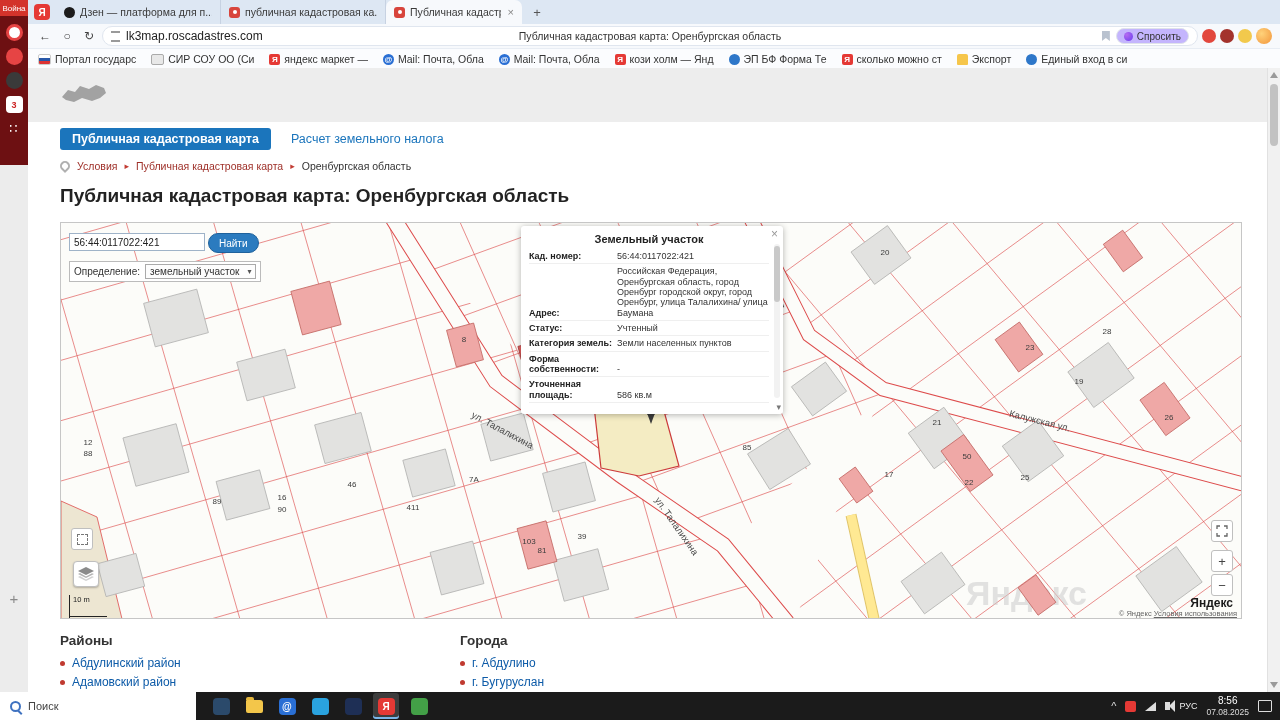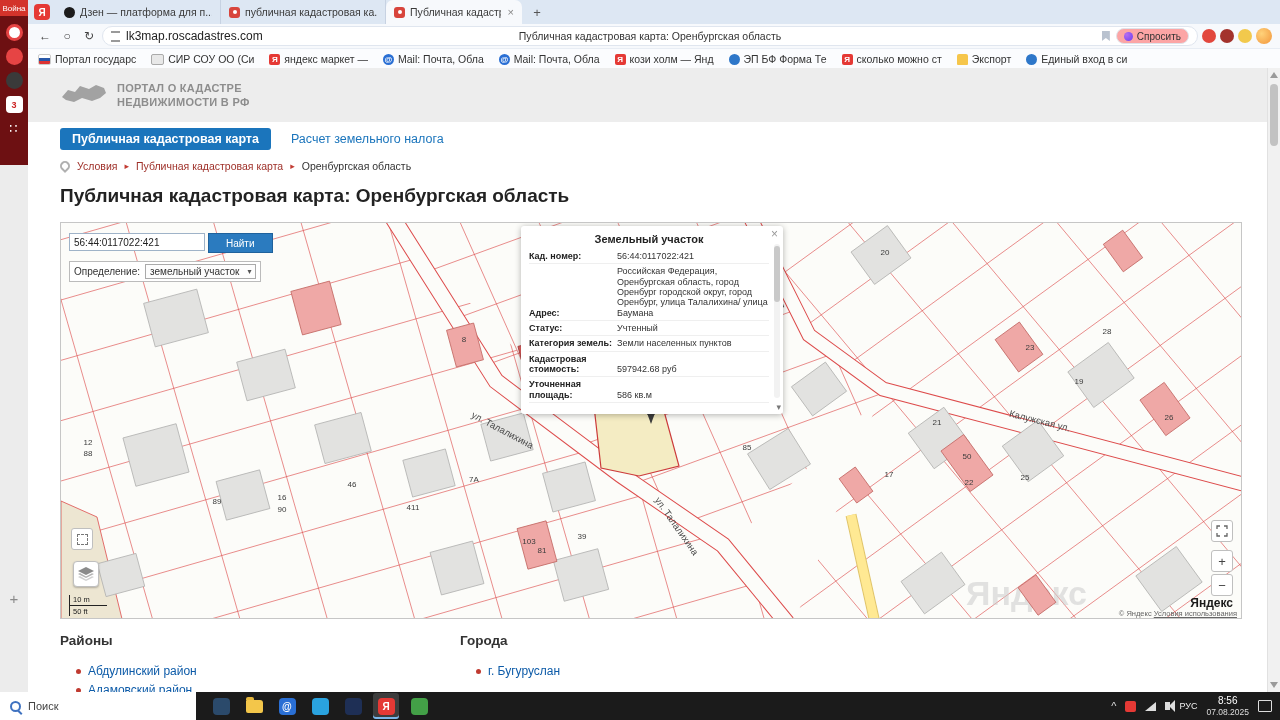--- a/index.html
+++ b/index.html
@@ -43,21 +43,21 @@
   .nav-ic{width:18px;text-align:center;color:#444;font-size:12px}
   .afield{flex:1;height:18px;background:#fff;border:1px solid #e0e6ef;border-radius:10px;display:flex;
           align-items:center;padding:0 8px;position:relative;gap:6px}
   .tune-ic{width:9px;height:7px;border-top:2px solid #9a9a9a;border-bottom:2px solid #9a9a9a}
   .url{font-size:12px;color:#222;z-index:2}
   .atitle{position:absolute;left:120px;right:120px;text-align:center;font-size:10.5px;color:#333;
           overflow:hidden;white-space:nowrap}
   .flag-ic{margin-left:auto;width:8px;height:10px;background:#b9c2cf;z-index:2;
            clip-path:polygon(0 0,100% 0,100% 100%,50% 70%,0 100%)}
   .ask{display:flex;align-items:center;gap:4px;border:1px solid #dfe3ea;border-radius:9px;height:14px;
-       padding:0 7px;font-size:10px;color:#333;z-index:2;background:#fca5a5}
+       padding:0 7px;font-size:10px;color:#333;z-index:2;background:#c4b5fd}
   .ask-dot{width:9px;height:9px;border-radius:50%;background:radial-gradient(circle at 30% 30%,#b56cf0,#6b3df0)}
   .ext{width:14px;height:14px;border-radius:50%}
   .e-red{background:#e2473d}
   .e-dred{background:#a32   ;background:#a3322c}
   .e-yel{background:#f2c94c}
   .avatar{width:16px;height:16px;border-radius:50%;background:radial-gradient(circle at 35% 35%,#ffd27a,#f2953a)}
 
   .bookmarksbar{height:20px;background:#fbfcfe;border-bottom:1px solid #e3e3e3;display:flex;align-items:center;
                 padding:0 10px;gap:15px;font-size:10.5px;color:#333;overflow:hidden;white-space:nowrap}
   .bm{display:flex;align-items:center;gap:4px}
@@ -83,21 +83,21 @@
   .bc-sep{color:#c23b32;font-size:9px}
   .bc-cur{color:#333}
   h1{margin:13px 0 0 32px;font-size:19px;font-weight:bold;color:#222}
 
   .map-wrap{position:relative;margin:15px 0 0 32px;width:1180px;height:395px;border:1px solid #c6c6c6;
             background:#fcfcf9;overflow:hidden;box-sizing:content-box}
   #mapsvg{position:absolute;left:0;top:0}
 
   .search-box{position:absolute;left:8px;top:10px;display:flex;gap:3px;z-index:5}
   .search-box input{width:126px;height:16px;border:1px solid #9fb3c8;font-size:10px;padding:0 4px;background:#fff;color:#222}
-  .find-btn{height:20px;background:#2b7bbf;color:#fff;border:1px solid #1f629c;font-size:10px;padding:0 17px;border-radius:0}
+  .find-btn{height:20px;background:#2b7bbf;color:#fff;border:1px solid #1f629c;font-size:10px;padding:0 10px;border-radius:10px}
   .def-box{position:absolute;left:8px;top:38px;z-index:5;background:#fff;border:1px solid #bbb;display:flex;
            align-items:center;gap:5px;padding:2px 4px;font-size:10px;color:#333}
   .def-select{border:1px solid #aaa;background:#fdfdfd;display:flex;align-items:center;gap:8px;padding:1px 4px}
   .def-arr{font-size:8px;color:#555}
 
   .popup{position:absolute;left:460px;top:3px;width:262px;height:188px;background:#fff;z-index:6;
          box-shadow:0 1px 6px rgba(0,0,0,.3);border-radius:3px;padding:5px 14px 0 8px;box-sizing:border-box;overflow:hidden}
   .popup-close{position:absolute;right:5px;top:1px;color:#999;font-size:12px;cursor:pointer}
   .popup-title{text-align:center;font-size:11px;font-weight:bold;color:#222;margin:2px 0 4px}
   .prow{display:flex;align-items:flex-end;border-bottom:1px solid #efefef;padding:2px 0}
@@ -106,33 +106,33 @@
   .pscroll{position:absolute;right:3px;top:18px;bottom:16px;width:6px;background:#f2f2f2;border-radius:3px}
   .pthumb{position:absolute;left:0;top:2px;width:6px;height:56px;background:#c9c9c9;border-radius:3px}
   .pdown{position:absolute;right:2px;bottom:2px;font-size:9px;color:#777;line-height:1}
 
   .ctl{background:#fff;border:1px solid #bfbfbf;border-radius:3px;display:flex;align-items:center;
        justify-content:center;z-index:5;color:#555}
   .area-btn{position:absolute;left:10px;top:305px;width:20px;height:20px}
   .area-ic{width:9px;height:9px;border:1px dashed #777}
   .layers-btn{position:absolute;left:12px;top:338px;width:24px;height:24px;border-radius:4px;box-shadow:0 1px 2px rgba(0,0,0,.25)}
   .scale{position:absolute;left:8px;top:372px;z-index:5;font-size:7.5px;color:#222;line-height:1.2}
-  .s-m{border-left:1px solid #222;border-bottom:1px solid #222;padding:0 4px 1px 3px;min-width:30px}
+  .s-m{border-left:1px solid #222;border-bottom:1px solid #222;padding:0 4px 12px 3px;min-width:30px}
   .s-ft{border-left:1px solid #222;border-top:1px solid #222;padding:1px 4px 0 3px;min-width:22px;margin-top:-1px}
   .fs-btn{position:absolute;right:8px;top:297px;width:20px;height:20px}
   .zoomer{position:absolute;right:8px;top:327px;z-index:5;display:flex;flex-direction:column;gap:2px}
   .z-in,.z-out{width:20px;height:20px;font-size:13px;color:#444}
   .ylogo{position:absolute;right:8px;bottom:8px;z-index:5;font-size:12px;font-weight:bold;color:#1a1a1a}
   .attr{position:absolute;right:4px;bottom:0;z-index:5;font-size:7.5px;color:#666}
   .attr-link{color:#666;text-decoration:underline}
 
   .footer{display:flex;margin:14px 0 0 32px}
   .fcol{width:400px}
   .fcol h3{margin:0 0 8px;font-size:13.5px;color:#333}
-  .fcol ul{list-style:none;margin:16px;padding:0}
+  .fcol ul{list-style:none;margin:0;padding:0}
   .fcol li{display:flex;align-items:center;gap:7px;margin:0 0 5px;font-size:12px}
   .fdot{width:5px;height:5px;border-radius:50%;background:#c03a30;flex:0 0 5px}
   .fcol a{color:#0d5ba8;text-decoration:none;cursor:pointer}
 
   
   .vscroll{position:absolute;right:0;top:68px;width:12px;bottom:28px;background:#f1f1f1;border-left:1px solid #e1e1e1}
   .vs-up,.vs-down{position:absolute;left:2px;width:0;height:0;border-left:4px solid transparent;border-right:4px solid transparent}
   .vs-up{top:4px;border-bottom:6px solid #9a9a9a}
   .vs-down{bottom:4px;border-top:6px solid #9a9a9a}
   .vs-thumb{position:absolute;left:2px;right:2px;top:16px;height:62px;background:#c2c2c2;border-radius:4px}
@@ -260,24 +260,20 @@
           <span>Единый вход в си</span>
         </span>
       </div>
   </header>
 
   <main class="page">
     <div class="site-header">
       <svg width="48" height="28" viewBox="0 0 48 28">
         <path d="M2 16 L8 9 L15 11 L20 5 L29 8 L36 4 L44 7 L46 12 L40 17 L32 20 L22 17 L14 21 L6 19 Z" fill="#a2a2a2"></path>
       </svg>
-      <div class="logo-text">
-        <div>ПОРТАЛ О КАДАСТРЕ</div>
-        <div>НЕДВИЖИМОСТИ В РФ</div>
-      </div>
     </div>
 
     <nav class="nav-tabs">
       <span class="ntab-active">Публичная кадастровая карта</span>
       <a class="ntab-link">Расчет земельного налога</a>
     </nav>
 
     <div class="breadcrumb">
       <span class="pin"></span>
       <a class="bc-link">Условия</a>
@@ -775,22 +771,22 @@
             </div>
             <div class="prow">
               <div class="plab">Статус:</div>
               <div class="pval">Учтенный</div>
             </div>
             <div class="prow">
               <div class="plab">Категория земель:</div>
               <div class="pval">Земли населенных пунктов</div>
             </div>
             <div class="prow">
-              <div class="plab">Кадастровая стоимость:</div>
-              <div class="pval">597942.68 руб</div>
+              <div class="plab">Форма собственности:</div>
+              <div class="pval">-</div>
             </div>
             <div class="prow">
               <div class="plab">Уточненная площадь:</div>
               <div class="pval">586 кв.м</div>
             </div>
           </div>
         <div class="pscroll">
             <div class="pthumb"></div>
           </div>
         <div class="pdown">▾</div>
@@ -836,20 +832,24 @@
             </li>
             <li>
               <span class="fdot"></span>
               <a>Адамовский район</a>
             </li>
           </ul>
       </div>
       <div class="fcol">
         <h3>Города</h3>
         <ul id="cities">
+            <li>
+              <span class="fdot"></span>
+              <a>г. Абдулино</a>
+            </li>
             <li>
               <span class="fdot"></span>
               <a>г. Бугуруслан</a>
             </li>
           </ul>
       </div>
     </div>
   </main>
 
   <div class="vscroll">

